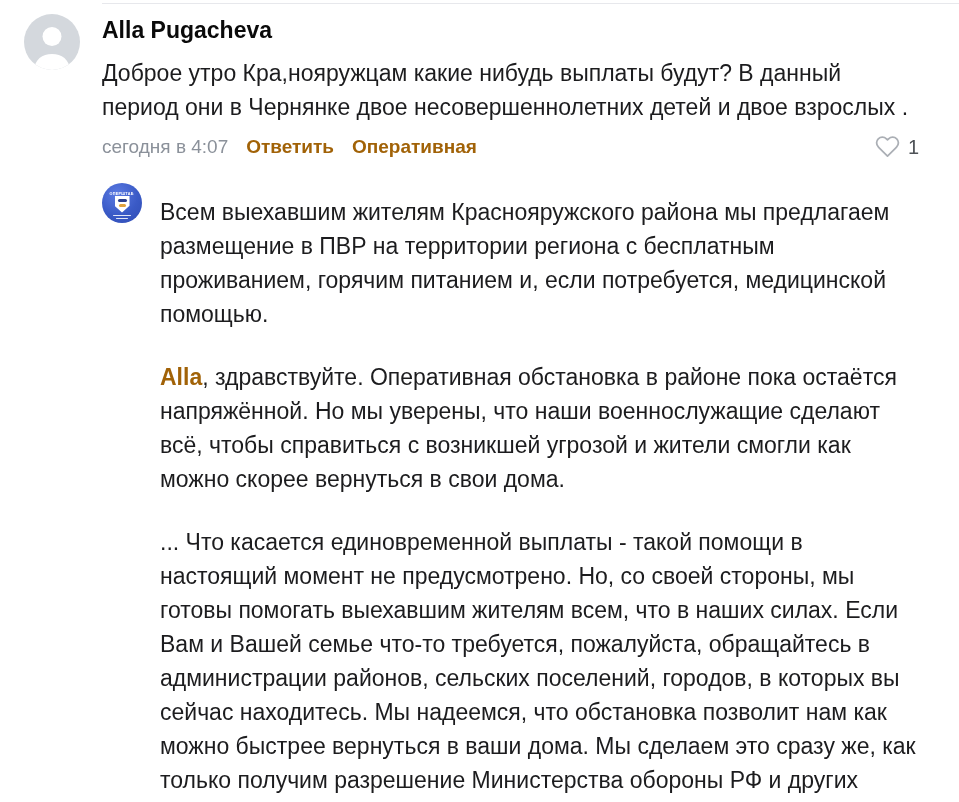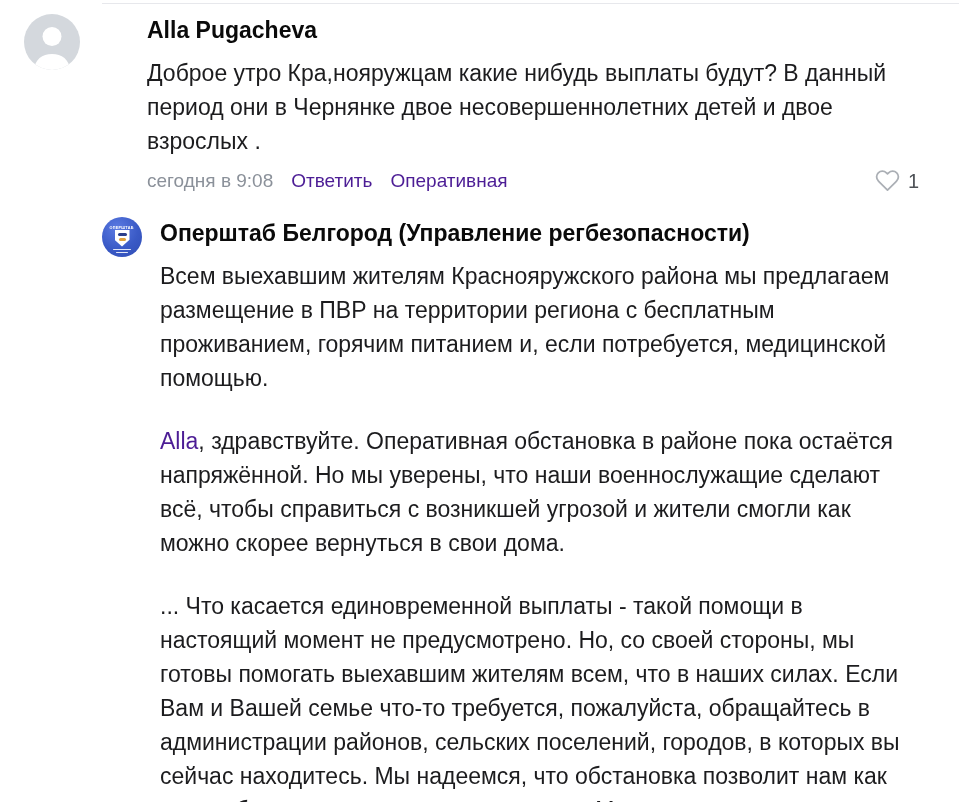--- a/index.html
+++ b/index.html
@@ -11,21 +11,21 @@
     position:relative;
     overflow:hidden;
   }
   .divider {
     position:absolute;
     left:102px; right:0; top:3px;
     height:1px;
     background:#e7e8ec;
   }
   .comment { display:flex; align-items:flex-start; }
-  .comment.top-level { margin:14px 0 0 24px;gap:45px; }
+  .comment.top-level { margin:14px 0 0 24px; }
   .comment.reply { margin:24px 0 0 102px; }
 
   .avatar {
     border-radius:50%;
     overflow:hidden;
     flex-shrink:0;
     cursor:pointer;
   }
   .avatar.placeholder {
     width:56px; height:56px;
@@ -58,21 +58,21 @@
   .reply .content { margin-left:18px; padding-right:41px; }
 
   .author-name {
     font-size:23px; font-weight:bold; color:#0a0a0a;
     line-height:28px; margin-top:2px;
     cursor:pointer; display:inline-block;
   }
   .comment-text { margin-top:6px; font-size:23px; line-height:34px; color:#1c1c1e; }
   .comment-text p { margin:12px 0 29px 0; }
   .comment-text p:last-child { margin-bottom:0; }
-  a.mention, .meta a { color:#4c1d95; text-decoration:none; cursor:pointer; }
+  a.mention, .meta a { color:#a16207; text-decoration:none; cursor:pointer;font-weight:bold; }
 
   .meta {
     display:flex; align-items:center;
     margin-top:10px;
     font-size:19px; line-height:24px;
     color:#8b919a;
   }
   .meta .timestamp { cursor:pointer; }
   .meta a { margin-left:18px; }
   .likes {
@@ -94,21 +94,21 @@
       <circle cx="28" cy="22.5" r="9.5" fill="#ffffff"></circle>
       <path d="M10 57c0-11 8-17 18-17s18 6 18 17v4H10z" fill="#ffffff"></path>
     </svg>
   </div>
   <div class="content">
     <span class="author-name">Alla Pugacheva</span>
     <div class="comment-text">
       <p>Доброе утро Кра,нояружцам какие нибудь выплаты будут? В данный период они в Чернянке двое несовершеннолетних детей и двое взрослых .</p>
     </div>
     <div class="meta">
-      <span class="timestamp">сегодня в 9:08</span>
+      <span class="timestamp">сегодня в 4:07</span>
       <a>Ответить</a>
       <a>Оперативная</a>
       <span class="likes">
         <svg width="27" height="25" viewBox="0 0 24 24" fill="none" stroke="#abafb5" stroke-width="1.7" stroke-linecap="round" stroke-linejoin="round">
           <path d="M20.84 4.61a5.5 5.5 0 0 0-7.78 0L12 5.67l-1.06-1.06a5.5 5.5 0 0 0-7.78 7.78l1.06 1.06L12 21.23l7.78-7.78 1.06-1.06a5.5 5.5 0 0 0 0-7.78z"></path>
         </svg>
         <span class="like-count">1</span>
       </span>
     </div>
   </div>
@@ -118,21 +118,20 @@
   <div class="avatar org">
     <div class="org-title">ОПЕРШТАБ</div>
     <div class="org-shield">
       <div class="crest-eagle"></div>
       <div class="crest-lion"></div>
     </div>
     <div class="org-sub-line"></div>
     <div class="org-sub-line short"></div>
   </div>
   <div class="content">
-    <span class="author-name">Оперштаб Белгород (Управление регбезопасности)</span>
     <div class="comment-text">
       <p>Всем выехавшим жителям Краснояружского района мы предлагаем размещение в ПВР на территории региона с бесплатным проживанием, горячим питанием и, если потребуется, медицинской помощью.</p>
       <p><a class="mention">Alla</a><span>, здравствуйте. Оперативная обстановка в районе пока остаётся напряжённой. Но мы уверены, что наши военнослужащие сделают всё, чтобы справиться с возникшей угрозой и жители смогли как можно скорее вернуться в свои дома.</span></p>
       <p>... Что касается единовременной выплаты - такой помощи в настоящий момент не предусмотрено. Но, со своей стороны, мы готовы помогать выехавшим жителям всем, что в наших силах. Если Вам и Вашей семье что-то требуется, пожалуйста, обращайтесь в администрации районов, сельских поселений, городов, в которых вы сейчас находитесь. Мы надеемся, что обстановка позволит нам как можно быстрее вернуться в ваши дома. Мы сделаем это сразу же, как только получим разрешение Министерства обороны РФ и других правоохранительных органов.</p>
     </div>
     
   </div>
 </div>
 
 </body></html>

